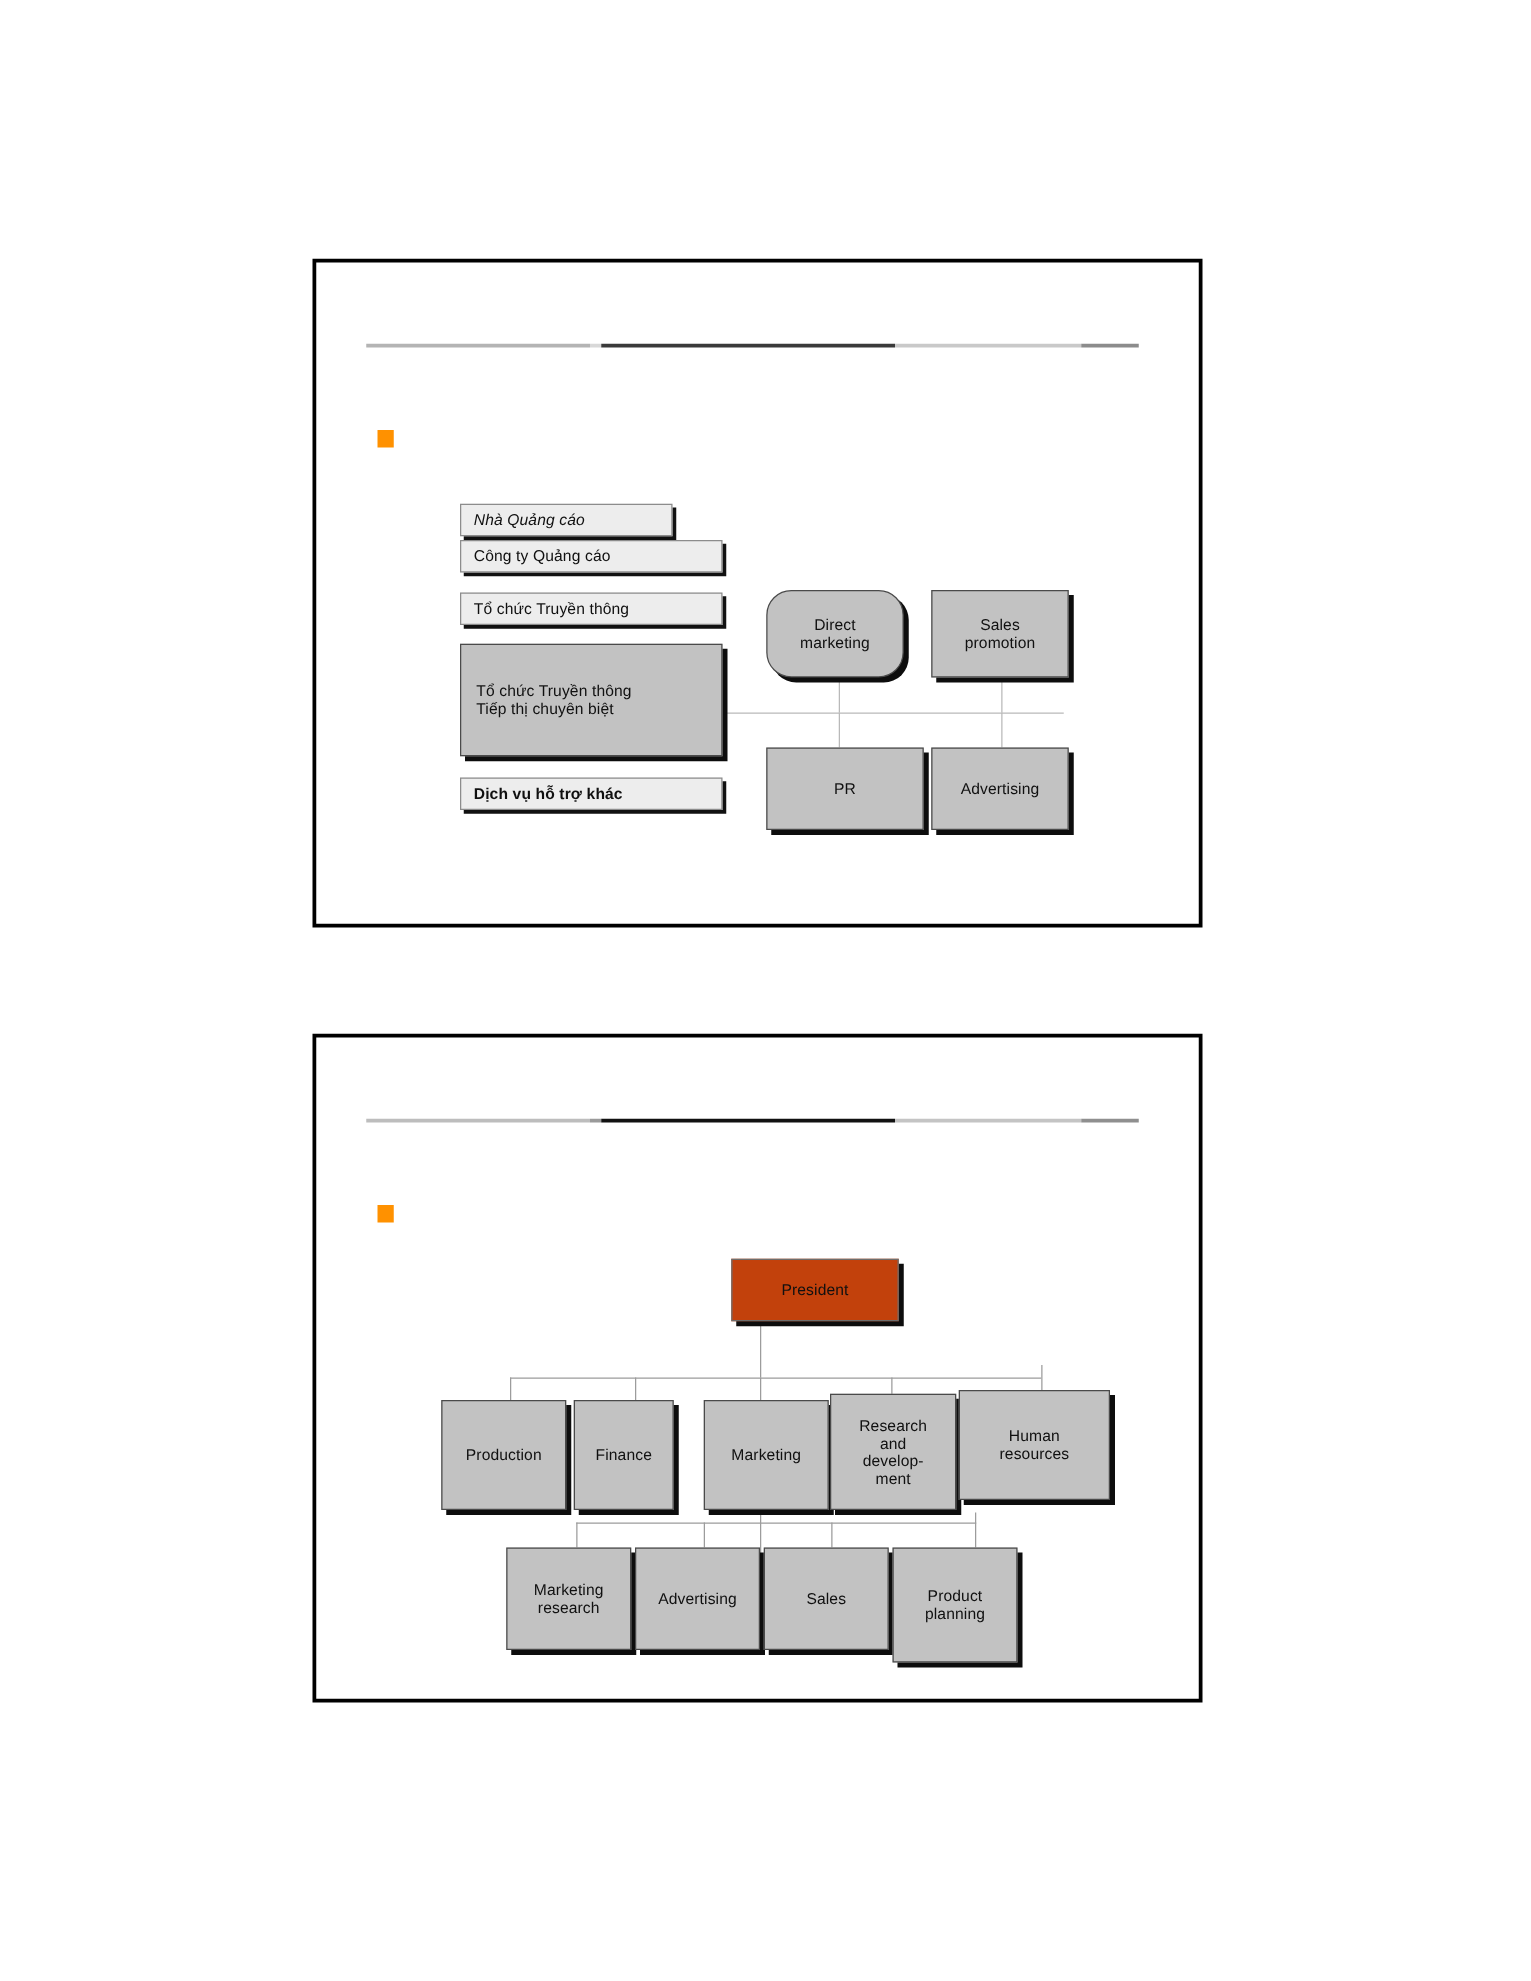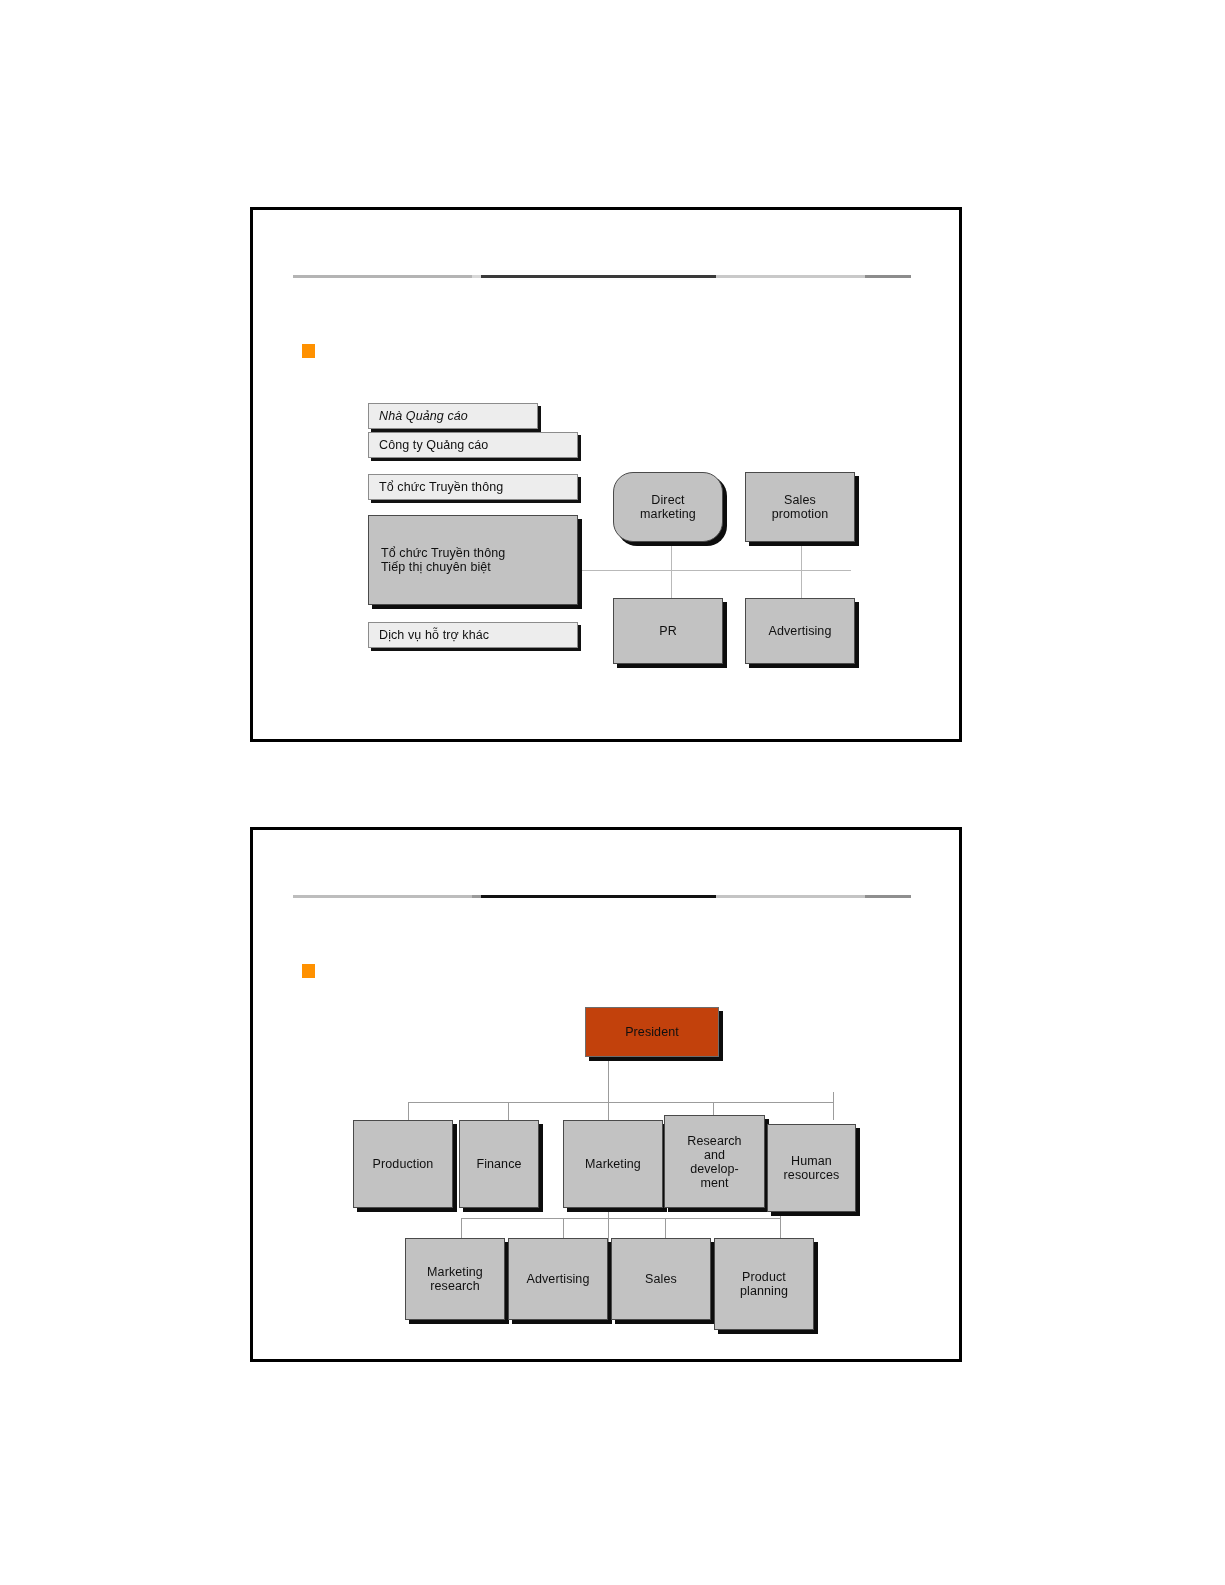--- a/index.html
+++ b/index.html
@@ -152,35 +152,35 @@
 
     <div class="gbox bar plain" style="left:115px; top:264px; width:210px; height:26px;">
       <span class="lbl">Tổ chức Truyền thông</span>
     </div>
 
     <div class="gbox big" style="left:115px; top:305px; width:210px; height:90px;">
       <span class="lbl">Tổ chức Truyền thông
 Tiếp thị chuyên biệt</span>
     </div>
 
-    <div class="gbox bar plain" style="left:115px; top:412px; width:210px; height:26px;">
+    <div class="gbox bar plain" style="left:115px; top:412px; width:210px; height:26px;font-weight:bold;">
       <span class="lbl">Dịch vụ hỗ trợ khác</span>
     </div>
 
     <div class="gbox" style="left:360px; top:262px; width:110px; height:70px;border-radius:20px;">
       <span class="lbl">Direct
 marketing</span>
     </div>
 
     <div class="gbox" style="left:492px; top:262px; width:110px; height:70px;">
       <span class="lbl">Sales
 promotion</span>
     </div>
 
-    <div class="gbox" style="left:360px; top:388px; width:110px; height:66px;">
+    <div class="gbox" style="left:360px; top:388px; width:126px; height:66px;">
       <span class="lbl">PR</span>
     </div>
 
     <div class="gbox" style="left:492px; top:388px; width:110px; height:66px;">
       <span class="lbl">Advertising</span>
     </div>
 
   </div>
 </div>
 
@@ -230,21 +230,21 @@
       <span class="lbl">Marketing</span>
     </div>
 
     <div class="gbox" style="left:411px; top:285px; width:101px; height:93px;">
       <span class="lbl">Research
 and
 develop-
 ment</span>
     </div>
 
-    <div class="gbox" style="left:514px; top:294px; width:89px; height:88px;">
+    <div class="gbox" style="left:514px; top:282px; width:121px; height:88px;">
       <span class="lbl">Human
 resources</span>
     </div>
 
     <div class="gbox" style="left:152px; top:408px; width:100px; height:82px;">
       <span class="lbl">Marketing
 research</span>
     </div>
 
     <div class="gbox" style="left:255px; top:408px; width:100px; height:82px;">

